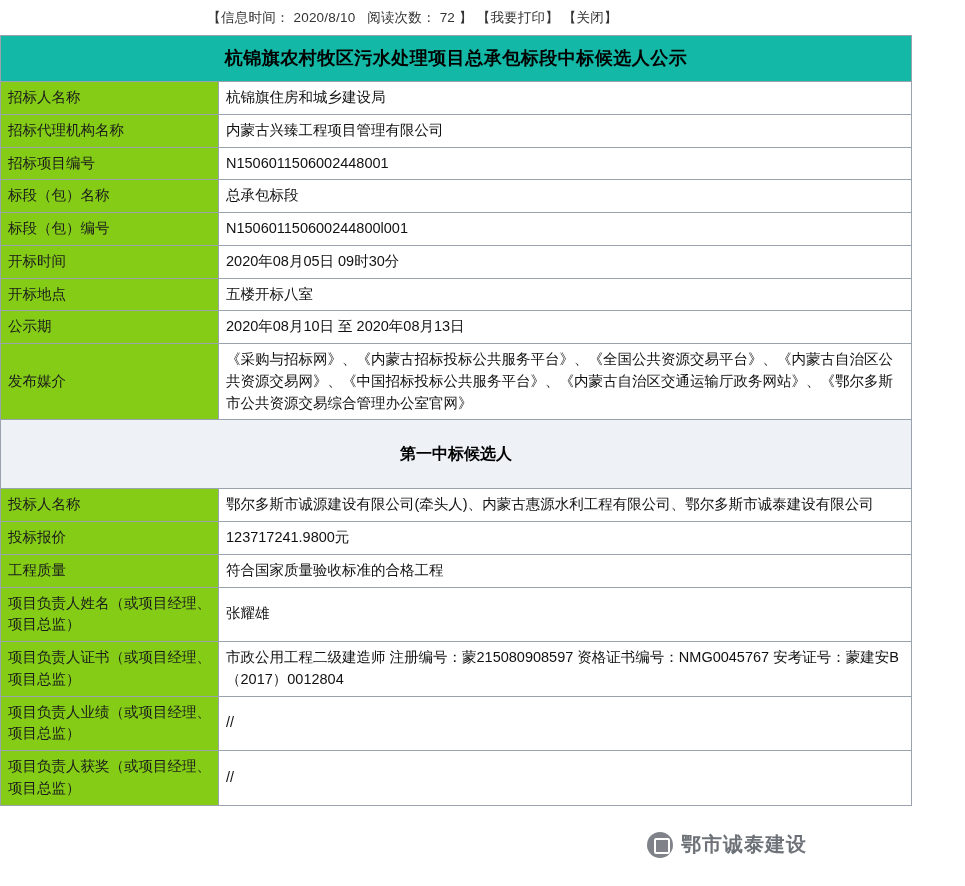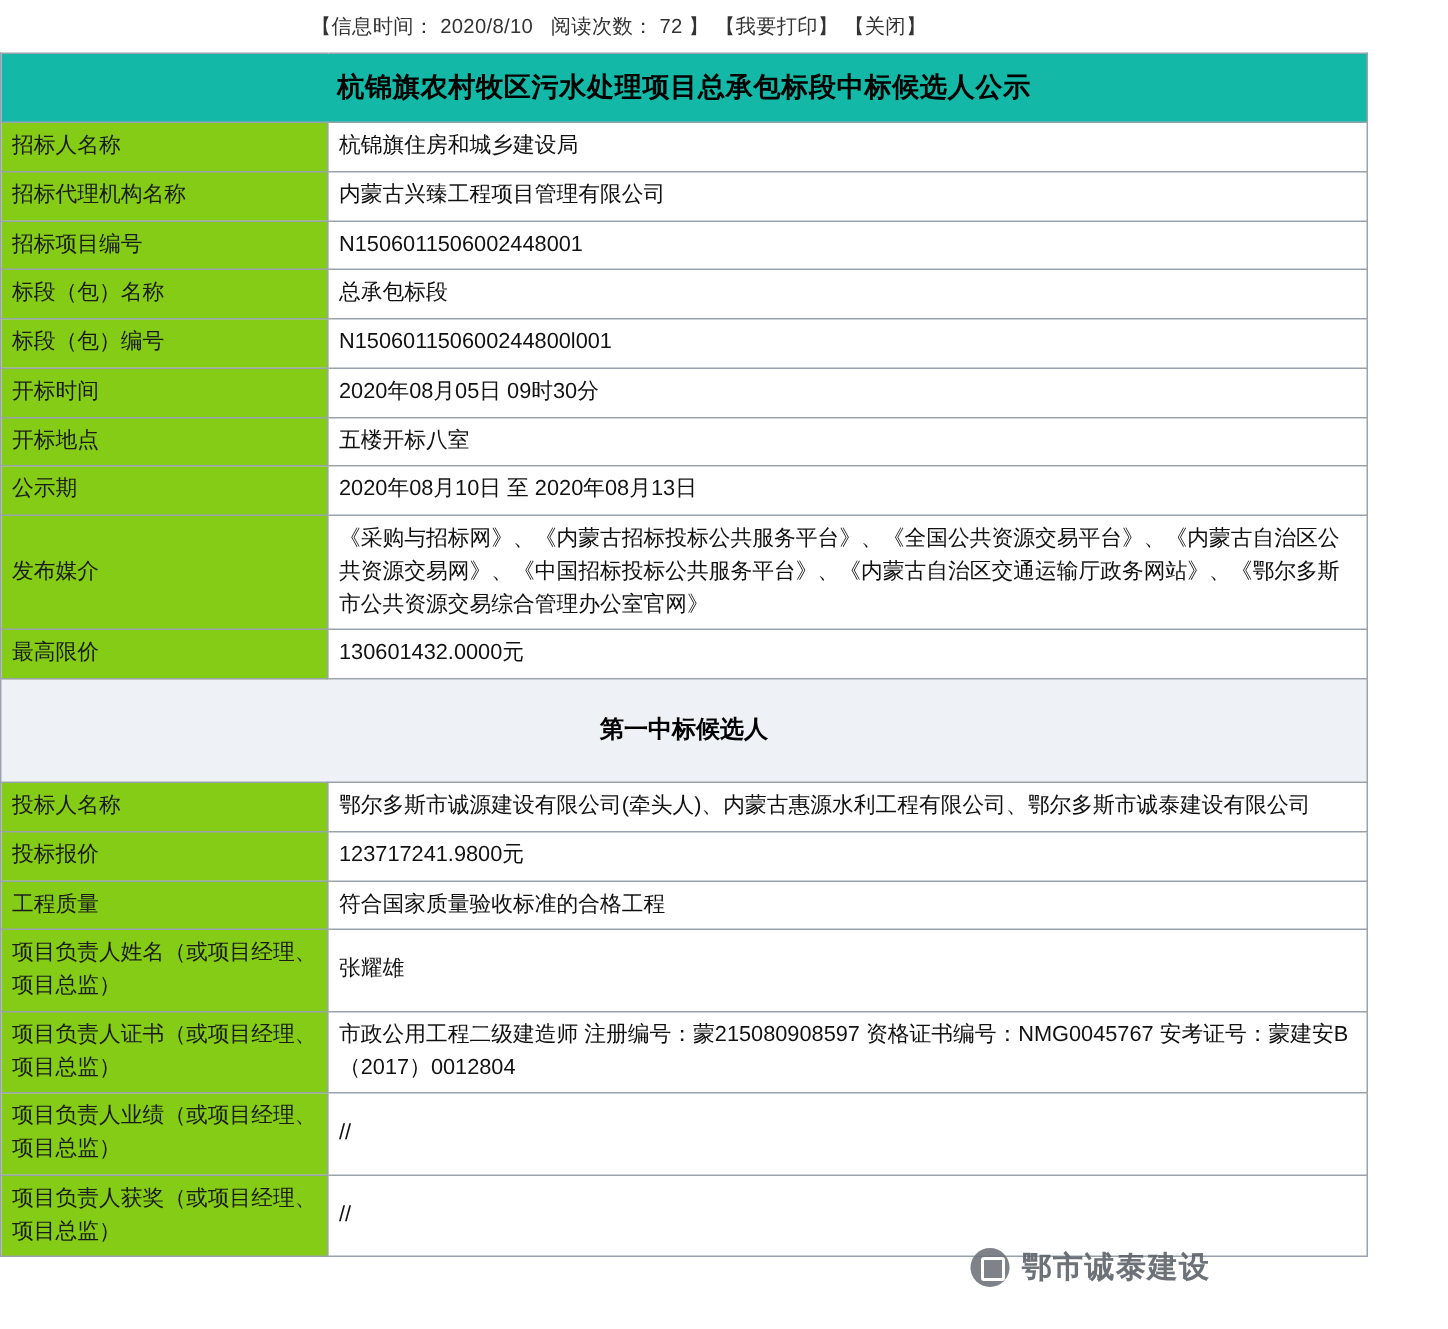--- a/index.html
+++ b/index.html
@@ -172,24 +172,20 @@
         <td class="value">五楼开标八室</td>
       </tr>
       <tr>
         <td class="label">公示期</td>
         <td class="value">2020年08月10日  至  2020年08月13日</td>
       </tr>
       <tr>
         <td class="label">发布媒介</td>
         <td class="value media-cell">《采购与招标网》、《内蒙古招标投标公共服务平台》、《全国公共资源交易平台》、《内蒙古自治区公共资源交易网》、《中国招标投标公共服务平台》、《内蒙古自治区交通运输厅政务网站》、《鄂尔多斯市公共资源交易综合管理办公室官网》</td>
       </tr>
-      <tr>
-        <td class="label">最高限价</td>
-        <td class="value">130601432.0000元</td>
-      </tr>
 
       <tr class="section-row">
         <td colspan="2">第一中标候选人</td>
       </tr>
 
       <tr>
         <td class="label">投标人名称</td>
         <td class="value two-line">鄂尔多斯市诚源建设有限公司(牵头人)、内蒙古惠源水利工程有限公司、鄂尔多斯市诚泰建设有限公司</td>
       </tr>
       <tr>

